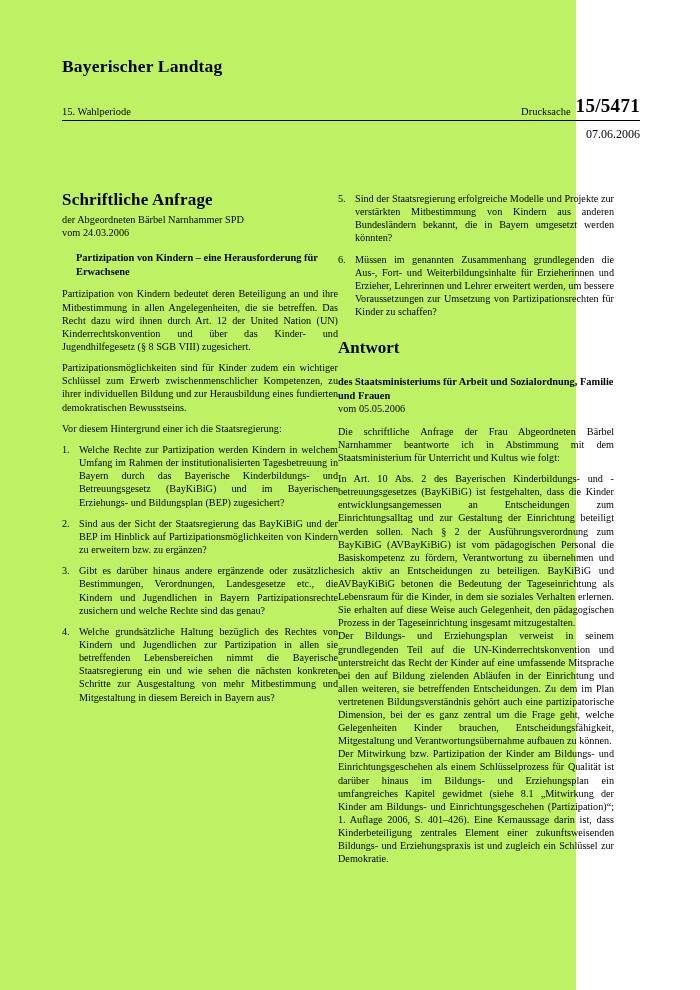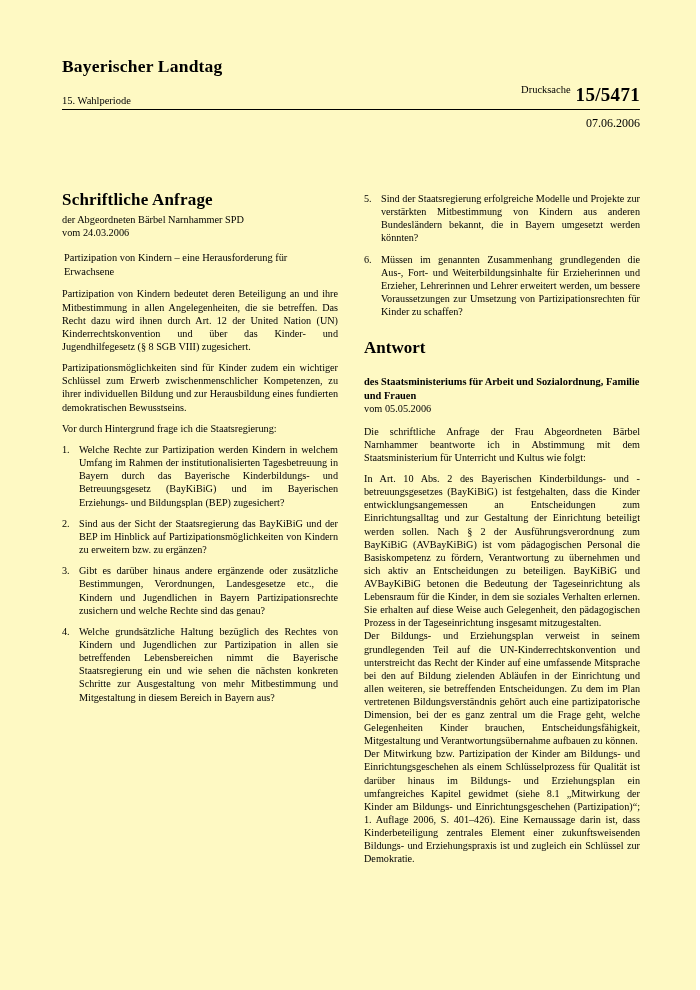--- a/index.html
+++ b/index.html
@@ -11,23 +11,23 @@
     width: 700px;
     height: 990px;
     font-family: "Liberation Serif", serif;
     color: #000000;
     position: relative;
     overflow: hidden;
   }
   .page {
     position: absolute;
     left: 0; top: 0;
-    width: 696px;
+    width: 576px;
     height: 990px;
-    background: #fef9c3;
+    background: #bef264;
   }
   .sheet {
     position: absolute;
     left: 62px;
     top: 56px;
     width: 578px;
   }
   
   .masthead-title {
     font-family: "Liberation Serif", serif;
@@ -40,22 +40,23 @@
     align-items: flex-end;
     justify-content: space-between;
     margin-top: 7px;
     gap: 20px;
   }
   .wahlperiode {
     font-size: 10.5px;
   }
   .drucksache-wrap {
     display: flex;
-    align-items: flex-start;
+    align-items: flex-end;
     gap: 5px;
+    margin-top: 11px;
   }
   .drucksache-label {
     font-size: 10.5px;
   }
   .drucksache-number {
     font-size: 19px;
     font-weight: bold;
     letter-spacing: 0.3px;
   }
   .rule {
@@ -68,21 +69,20 @@
     font-size: 12px;
     margin-top: 6px;
   }
   
   .columns {
     position: absolute;
     left: 62px;
     top: 190px;
     width: 578px;
     display: flex;
-    gap: 26px;
   }
   .col {
     width: 276px;
   }
   h1.heading {
     font-family: "Liberation Serif", serif;
     font-size: 17px;
     font-weight: bold;
     margin: 0 0 3px 0;
     letter-spacing: 0.2px;
@@ -90,23 +90,23 @@
   .sub-line {
     font-size: 10.3px;
     line-height: 1.28;
     margin: 0;
   }
   .sub-line b { font-weight: normal; text-align: center; }
   .spacer-9 { height: 9px; }
   .spacer-12 { height: 12px; }
   .topic {
     font-size: 10.4px;
-    font-weight: normal;
+    font-weight: bold;
     line-height: 1.3;
-    margin: 12px 0 9px 2px;
+    margin: 12px 0 9px 14px;
   }
   p.body {
     font-size: 10.2px;
     line-height: 1.29;
     text-align: justify;
     margin: 0 0 8px 0;
     hyphens: manual;
   }
   p.body.tight { margin-bottom: 0; }
   ol.qlist {
@@ -172,21 +172,21 @@
 
     <div class="col">
       <h1 class="heading">Schriftliche Anfrage</h1>
       <div class="sub-line">der Abgeordneten <b>Bärbel Narnhammer SPD</b></div>
       <div class="sub-line">vom 24.03.2006</div>
 
       <div class="topic">Partizipation von Kindern – eine Herausforderung für Erwachsene</div>
 
       <p class="body">Partizipation von Kindern bedeutet deren Beteiligung an und ihre Mitbestimmung in allen Angelegenheiten, die sie betreffen. Das Recht dazu wird ihnen durch Art. 12 der United Nation (UN) Kinderrechtskonvention und über das Kinder- und Jugendhilfegesetz (§ 8 SGB VIII) zugesichert.</p>
       <p class="body">Partizipationsmöglichkeiten sind für Kinder zudem ein wichtiger Schlüssel zum Erwerb zwischenmenschlicher Kompetenzen, zu ihrer individuellen Bildung und zur Herausbildung eines fundierten demokratischen Bewusstseins.</p>
-      <p class="body tight">Vor durch Hintergrund frage ich die Staatsregierung:</p>
+      <p class="body tight">Vor diesem Hintergrund einer ich die Staatsregierung:</p>
 
       <ol class="qlist">
         <li>
           <span class="num">1.</span>
           <span>Welche Rechte zur Partizipation werden Kindern in welchem Umfang im Rahmen der institutionalisierten Tagesbetreuung in Bayern durch das Bayerische Kinderbildungs- und Betreuungsgesetz (BayKiBiG) und im Bayerischen Erziehungs- und Bildungsplan (BEP) zugesichert?</span>
         </li>
         <li>
           <span class="num">2.</span>
           <span>Sind aus der Sicht der Staatsregierung das BayKiBiG und der BEP im Hinblick auf Partizipationsmöglichkeiten von Kindern zu erweitern bzw. zu ergänzen?</span>
         </li>

